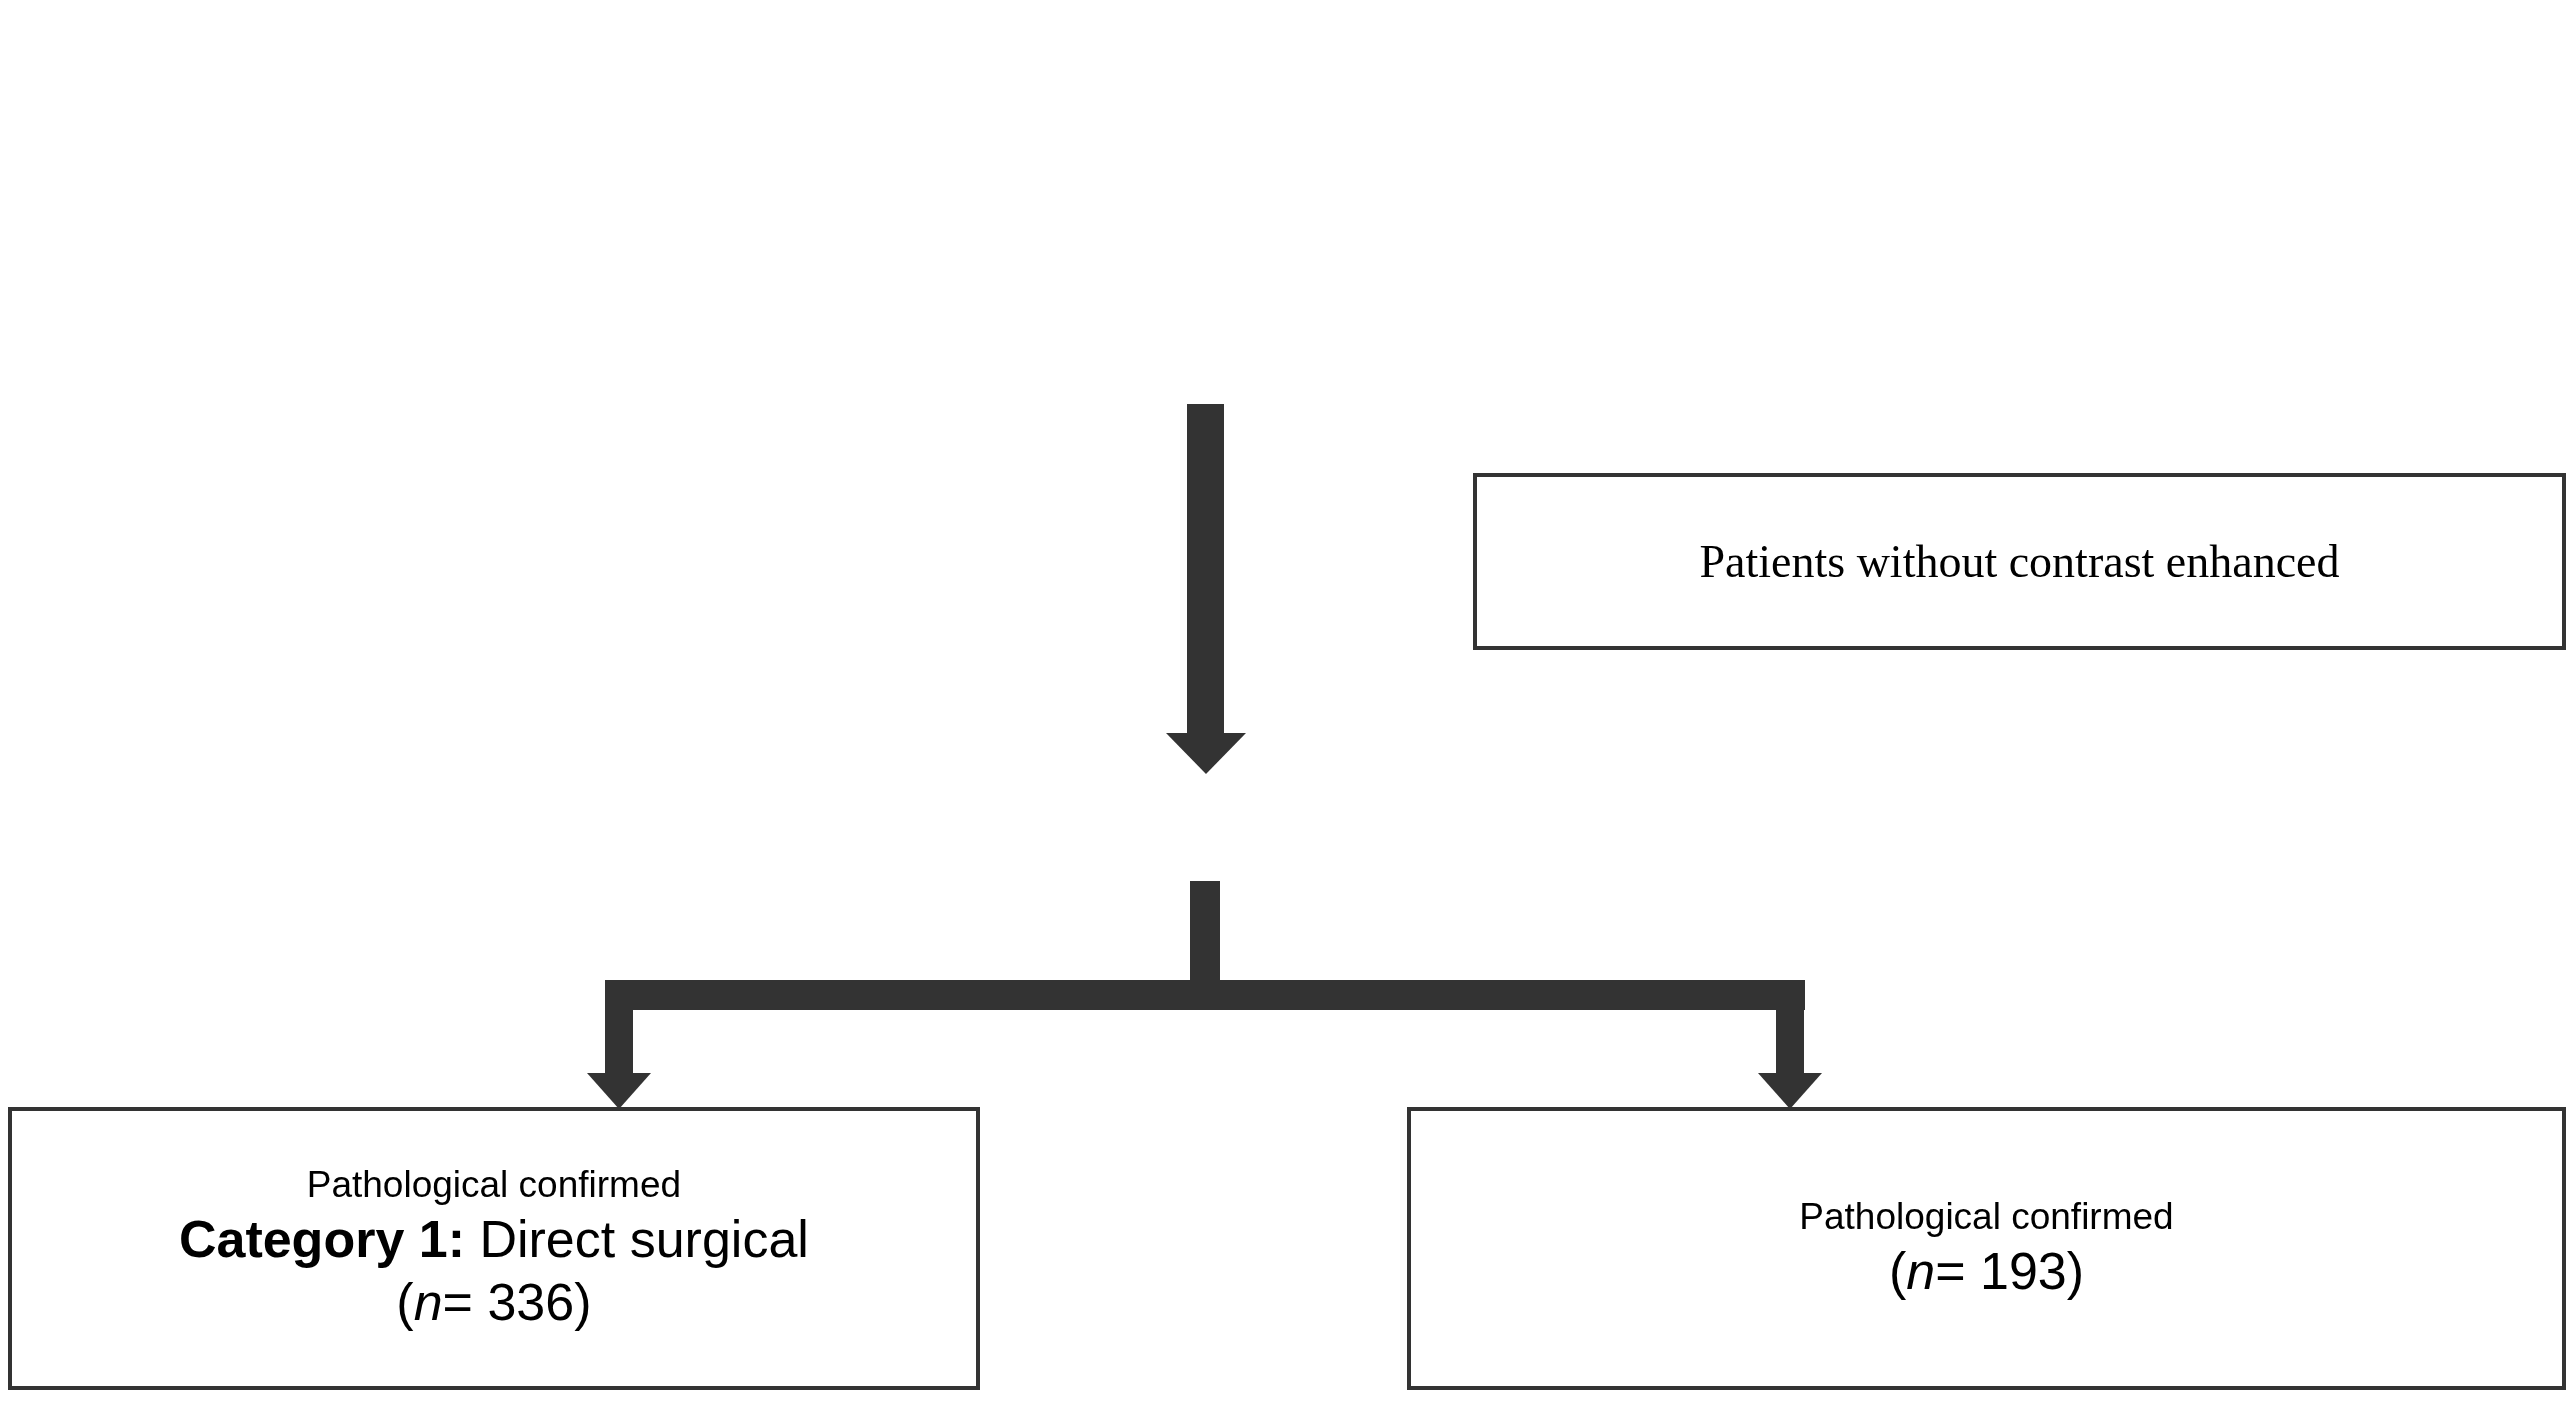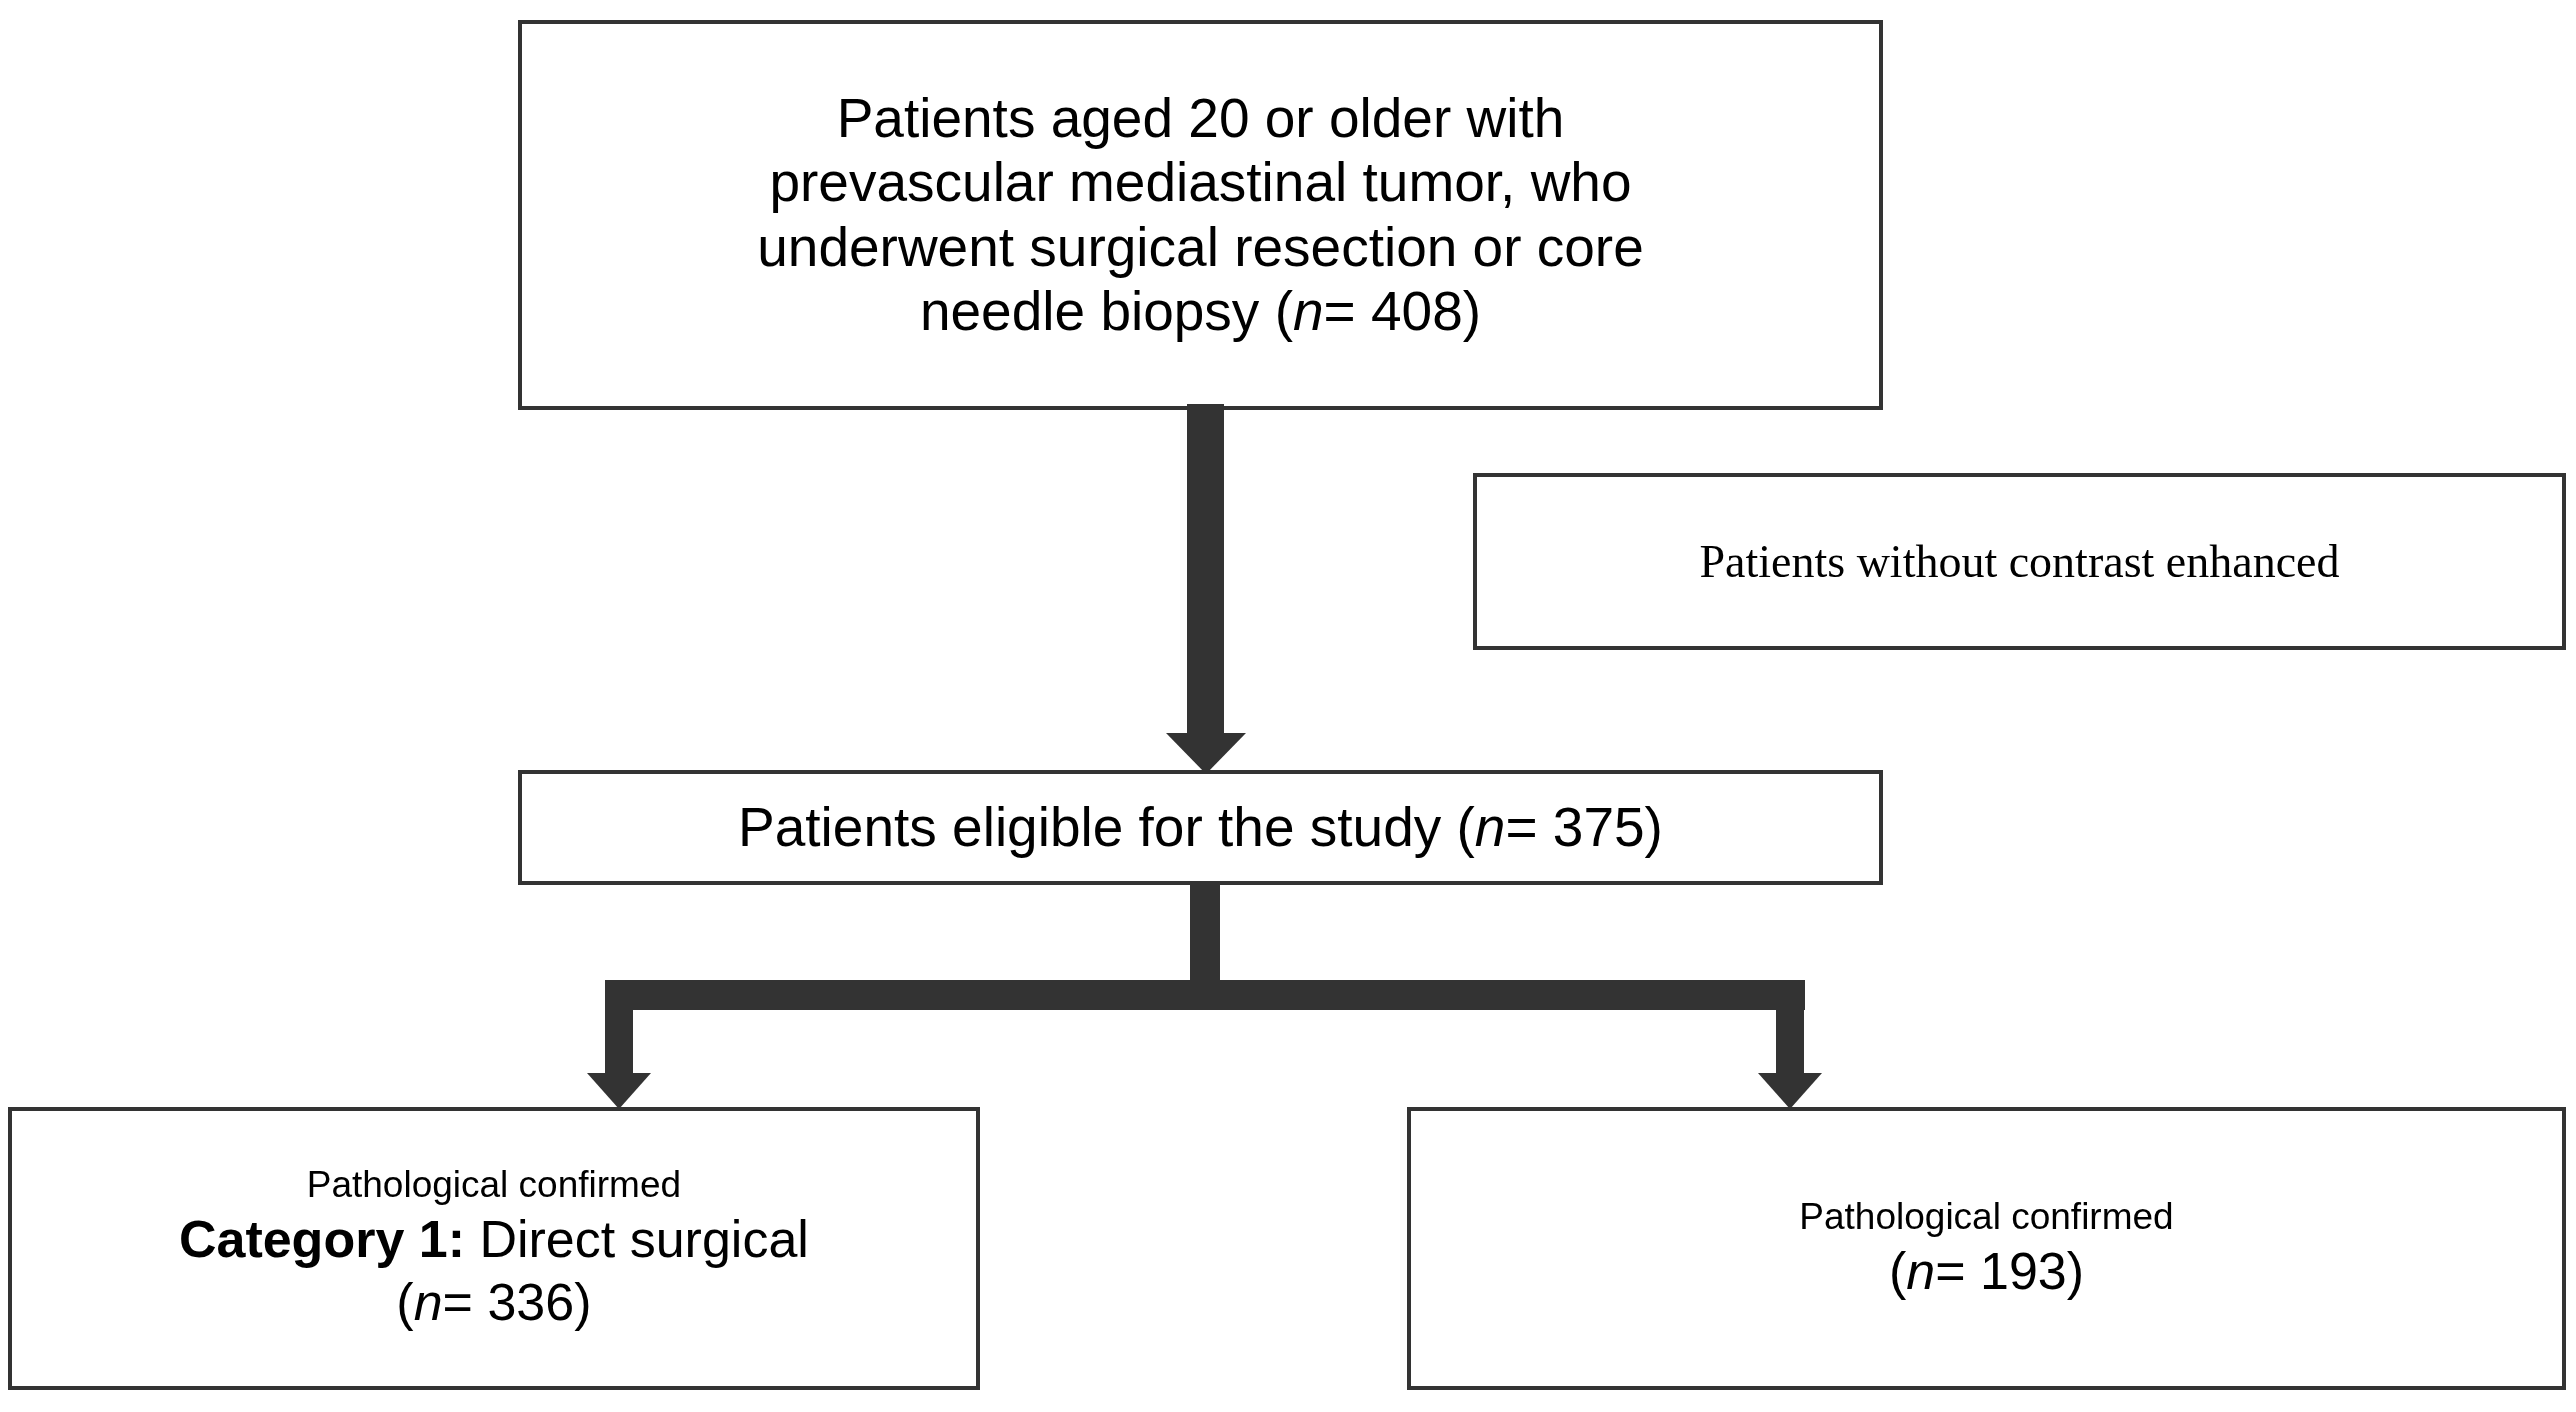--- a/index.html
+++ b/index.html
@@ -167,37 +167,28 @@
     border-left: 32px solid transparent;
     border-right: 32px solid transparent;
     border-top: 36px solid #333333;
   }
 </style>
 </head>
 <body>
 
 <div id="canvas">
 
-  <div class="flow-box" id="box-enrolled">
-    <span>Patients aged 20 or older with</span>
-    <span>prevascular mediastinal tumor, who</span>
-    <span>underwent surgical resection or core</span>
-    <span><span>needle biopsy (</span><span class="nvar">n</span><span>= </span><span>408</span><span>)</span></span>
-  </div>
 
   <div class="conn" id="stem-main"></div>
   <div id="head-main"></div>
 
   <div class="flow-box" id="box-excluded">
     <span>Patients without contrast enhanced</span>
   </div>
 
-  <div class="flow-box" id="box-eligible">
-    <span><span>Patients eligible for the study (</span><span class="nvar">n</span><span>= </span><span>375</span><span>)</span></span>
-  </div>
 
   <div class="conn" id="stem-split"></div>
   <div class="conn" id="bar-split"></div>
   <div class="conn" id="stem-left"></div>
   <div id="head-left"></div>
   <div class="conn" id="stem-right"></div>
   <div id="head-right"></div>
 
   <div class="flow-box" id="box-cat1">
     <span class="line-small">Pathological confirmed</span>

